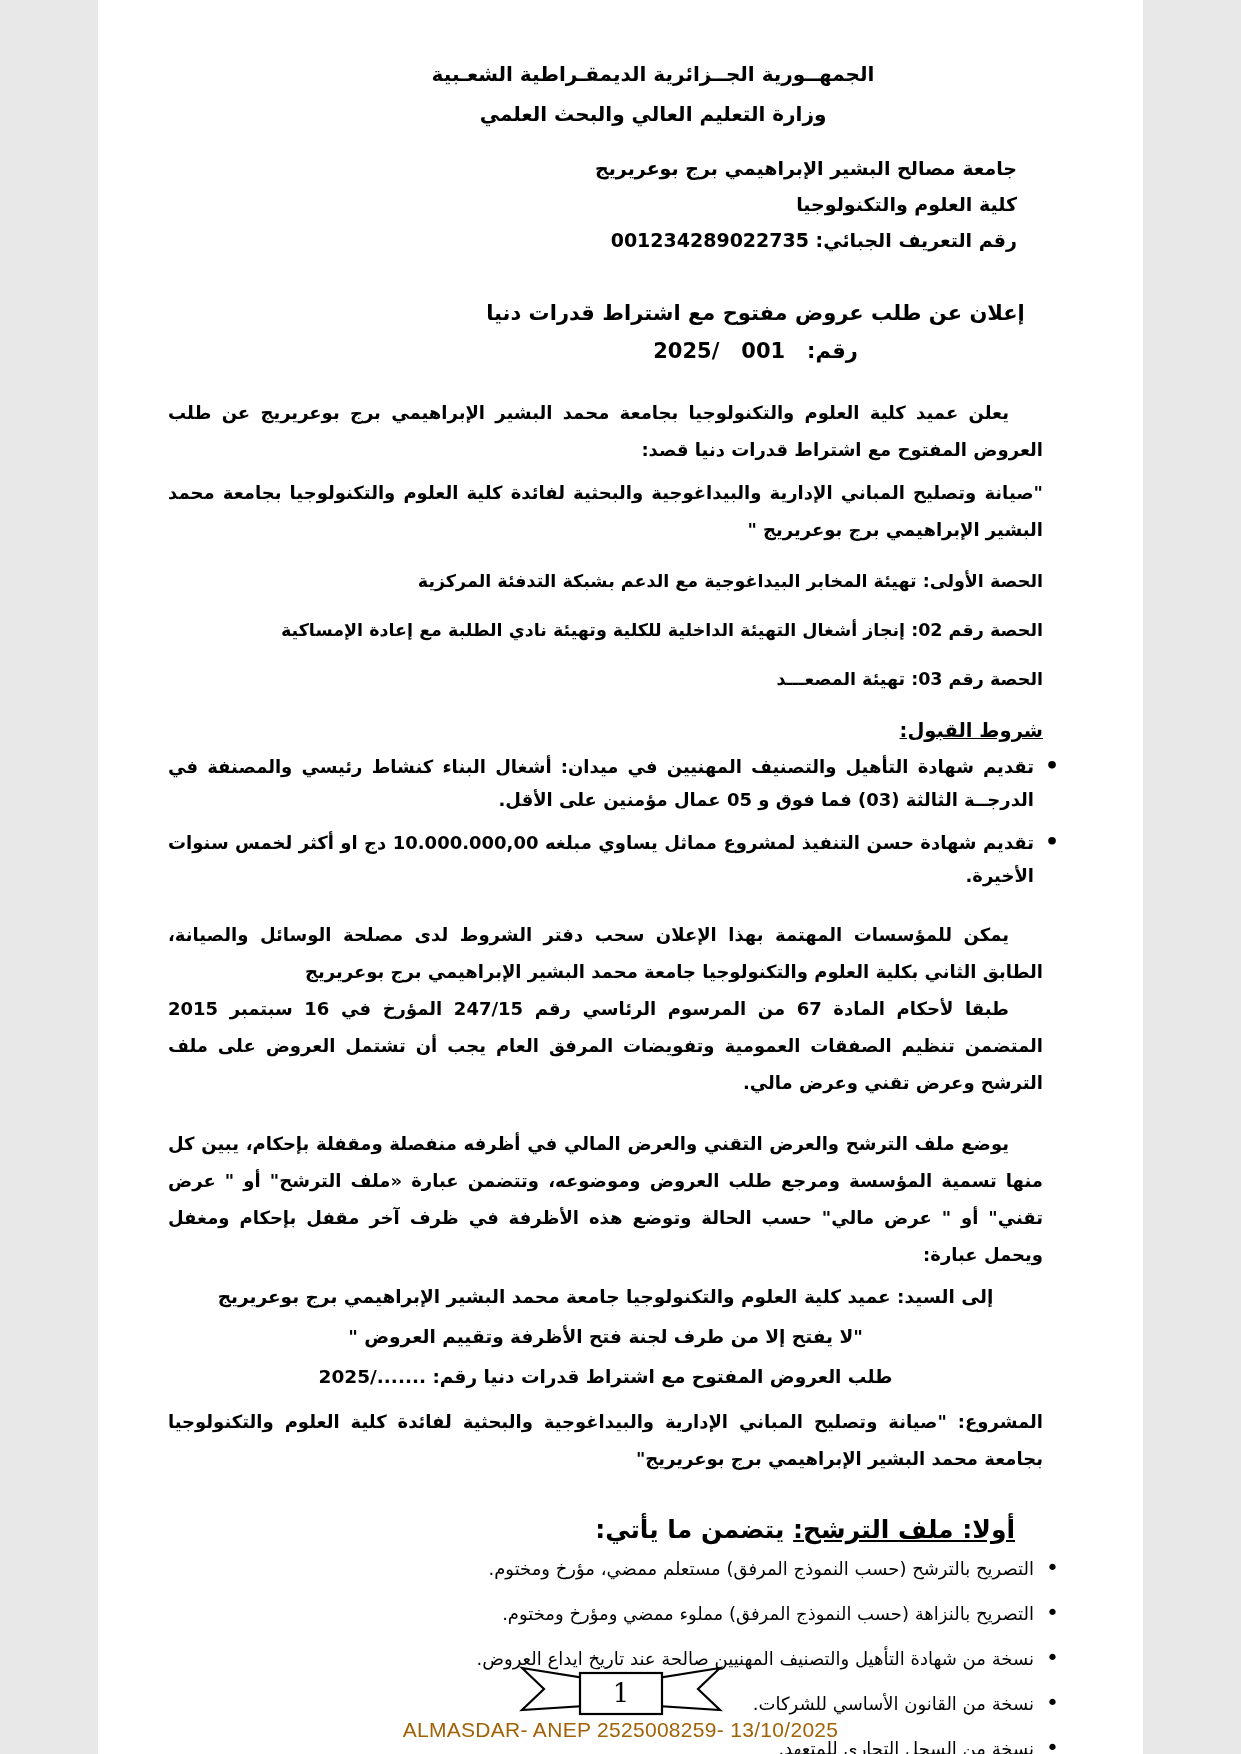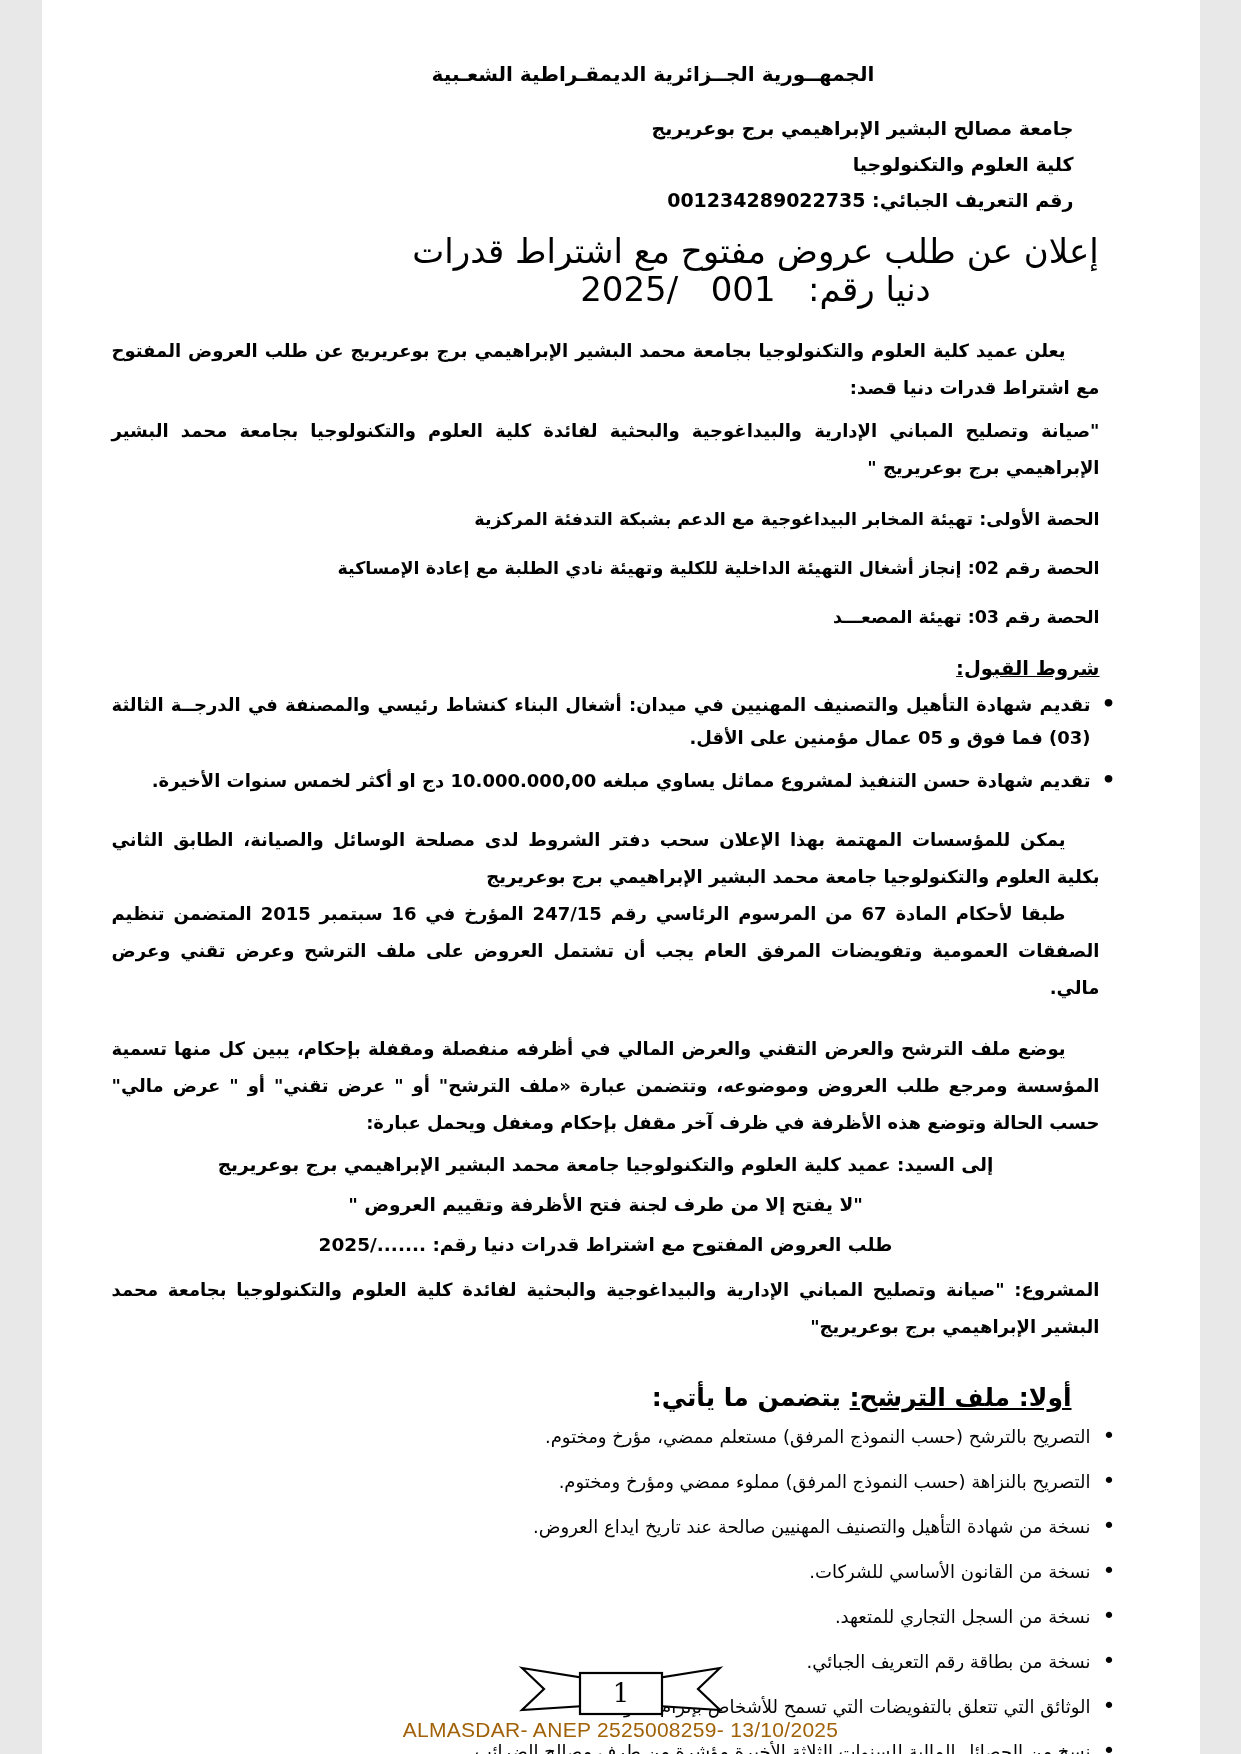--- a/index.html
+++ b/index.html
@@ -1,18 +1,18 @@
 <!DOCTYPE html>
 <html lang="ar"><head>
 <meta charset="utf-8">
 <style>
   html,body{margin:0;padding:0;background:#e8e8e8;}
   .sheet{
     position:relative;
-    width:1158px;height:1754px;
+    width:1045px;height:1754px;
     background:#ffffff;color:#000;
     font-family:"DejaVu Sans",sans-serif;
     box-sizing:border-box;
     margin:0 auto;
     overflow:hidden;
   }
   .content{
     direction:rtl;
     padding:54px 100px 0 70px;
     box-sizing:border-box;
@@ -28,23 +28,23 @@
   
   .org{
     margin-top:16px;
     text-align:right;
     padding-right:26px;
     font-weight:700;
     font-size:19px;
     line-height:36px;
   }
   .doc-title{
-    margin-top:14px;
-    font-weight:400;
-    font-size:34px;
+    margin-top:36px;
+    font-weight:700;
+    font-size:21px;
     text-align:center;
     padding-left:300px;
     white-space:pre-wrap;
     line-height:38px;
   }
   p{margin:0;}
   .para{
     font-size:18px;
     font-weight:700;
     line-height:37px;
@@ -114,20 +114,21 @@
   }
 </style>
 </head>
 <body>
 
 <div class="sheet">
   <div class="content">
 
     <div class="center-head">
       <div>الجمهــورية الجــزائرية الديمقـراطية الشعـبية</div>
+      <div>وزارة التعليم العالي والبحث العلمي</div>
     </div>
 
     <div class="org">
       <div>جامعة مصالح البشير الإبراهيمي برج بوعريريج</div>
       <div>كلية العلوم والتكنولوجيا</div>
       <div>رقم التعريف الجبائي: 001234289022735</div>
     </div>
 
     <div class="doc-title">إعلان عن طلب عروض مفتوح مع اشتراط قدرات دنيا رقم:   001   /2025</div>
 

